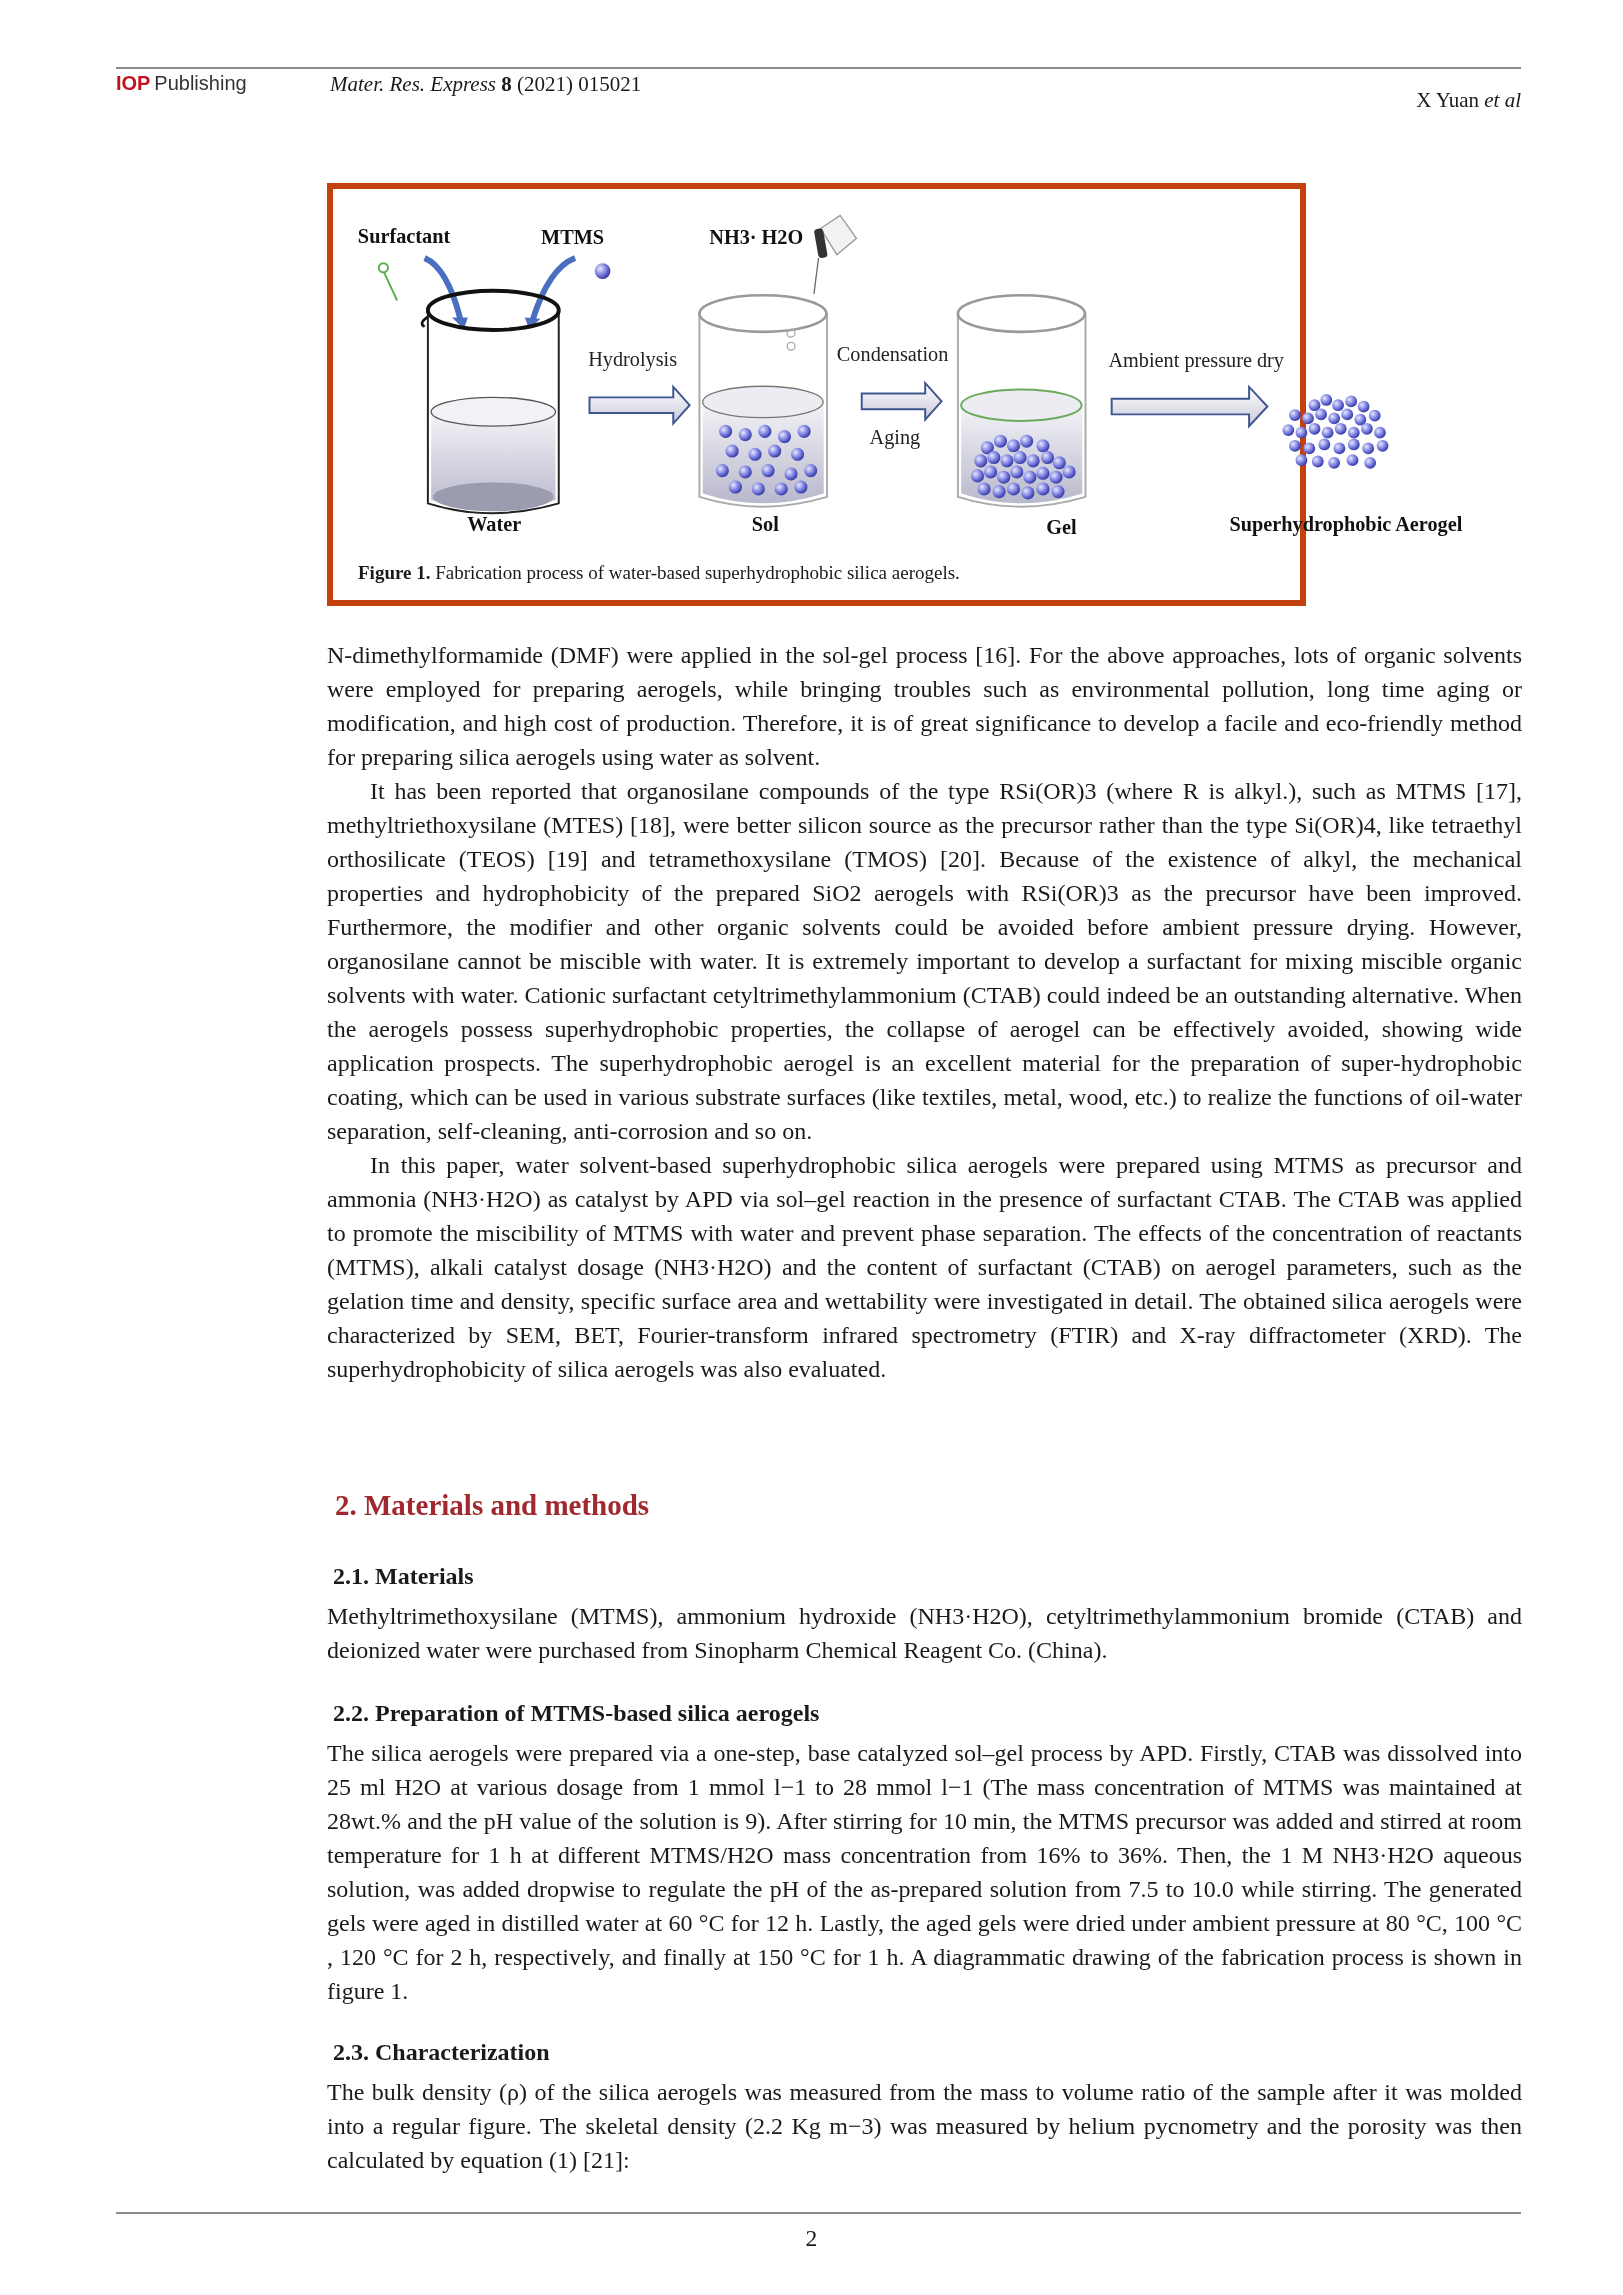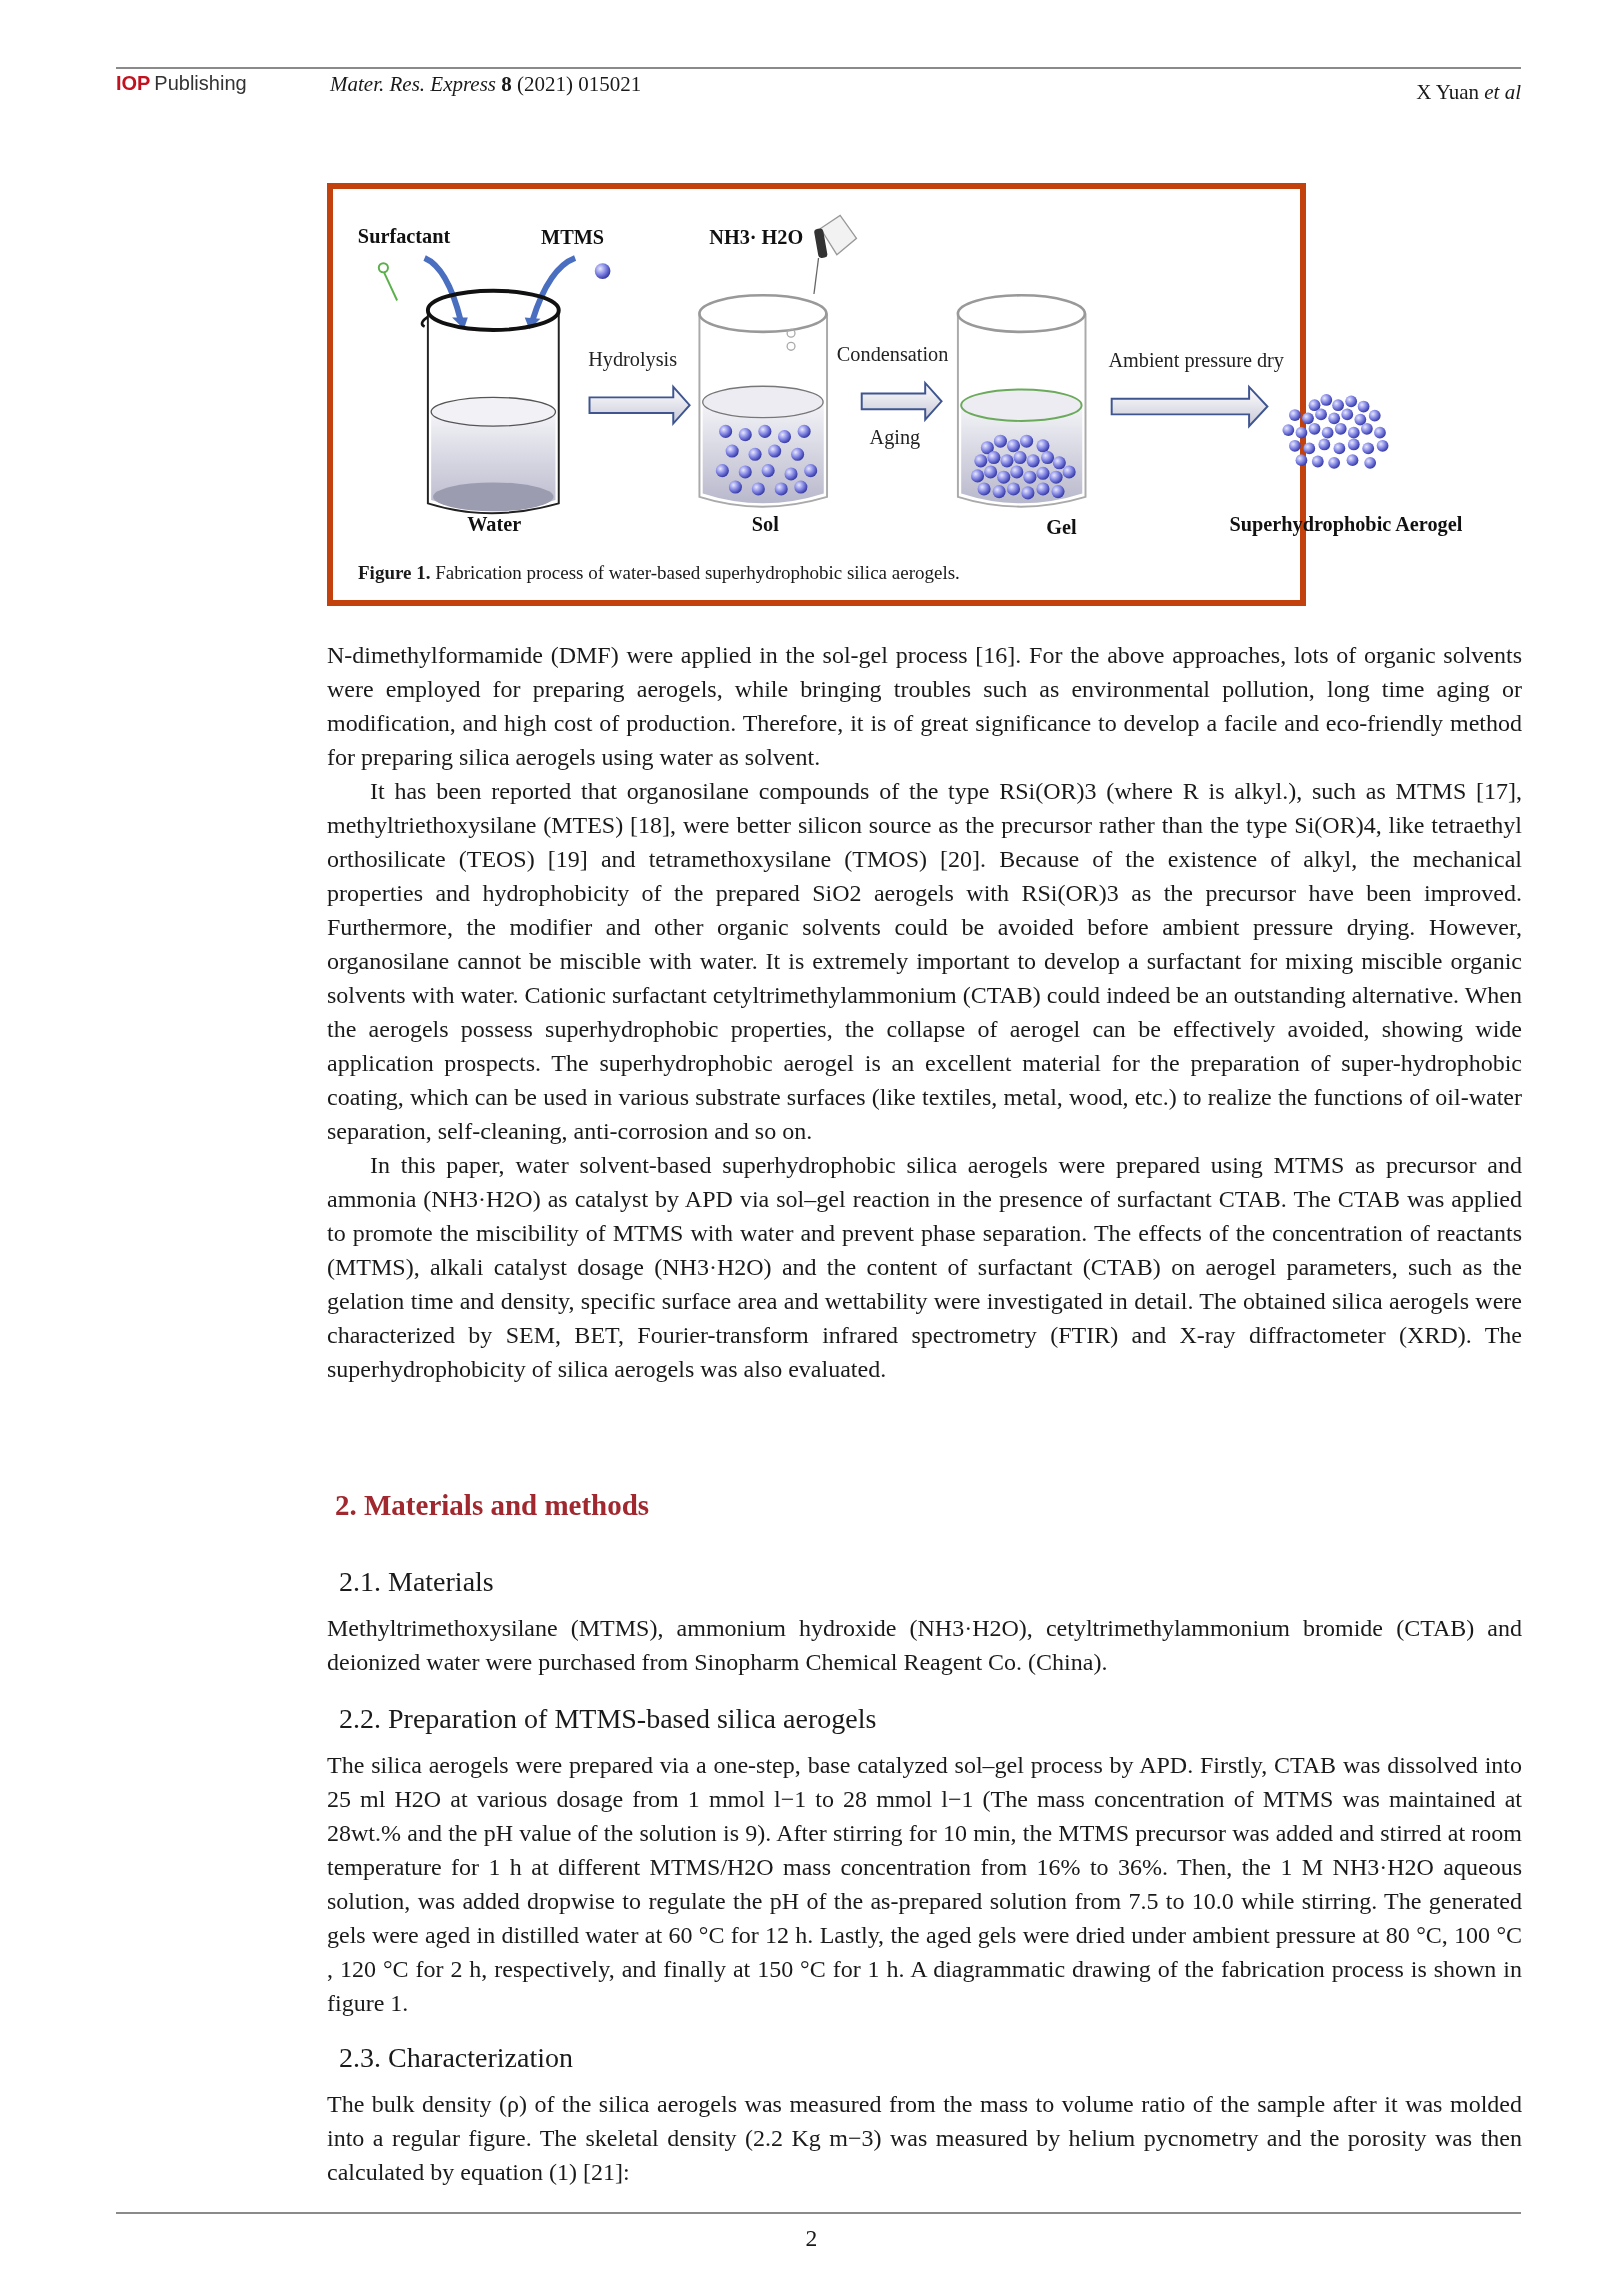--- a/index.html
+++ b/index.html
@@ -3,30 +3,30 @@
 <meta charset="utf-8">
 <style>
   html,body{margin:0;padding:0;background:#fff;}
   body{width:1623px;height:2295px;position:relative;overflow:hidden;font-family:"Liberation Serif","DejaVu Serif",serif;color:#1a1a1a;}
   .hdr-rule{position:absolute;left:116px;top:67px;width:1405px;height:2px;background:#8a8a8a;}
   .hdr{position:absolute;top:72px;left:116px;width:1405px;height:33px;font-size:21px;}
   .hdr .pub{position:absolute;left:0;top:0;font-family:"Liberation Sans","DejaVu Sans",sans-serif;color:#333;font-size:20px;}
   .hdr .pub b{color:#c1121f;font-weight:bold;margin-right:3.9px;}
   .hdr .journal{position:absolute;left:214px;top:0;}
   .hdr .journal i{font-style:italic;}
-  .hdr .author{position:absolute;right:0;top:8px;}
+  .hdr .author{position:absolute;right:0;top:16px;}
   .fig{position:absolute;left:327px;top:183px;width:979px;height:423px;border:6px solid #c2410c;box-sizing:border-box;}
   .fig svg{position:absolute;left:0;top:0;}
   .fig-caption{position:absolute;left:25px;top:373px;font-size:19px;}
   .fig-caption b{font-weight:bold;text-align:center;}
   .body{position:absolute;left:327px;width:1195px;font-size:24px;line-height:34px;text-align:justify;}
   .body p{margin:0;}
   .indent{text-indent:43px;}
   h2{position:absolute;left:327px;margin:8px;font-size:29px;color:#a0282e;font-weight:bold;}
-  h3{margin:12px;font-size:28px;font-weight:normal;line-height:34px;}
+  h3{margin:6px;font-size:24px;font-weight:bold;line-height:34px;}
   .sec{position:absolute;left:327px;width:1195px;}
   .ftr-rule{position:absolute;left:116px;top:2212px;width:1405px;height:2px;background:#8a8a8a;}
   .pageno{position:absolute;left:0;width:1623px;top:2225px;text-align:center;font-size:23.6px;}
   .lbl{font-family:"Liberation Serif","DejaVu Serif",serif;font-size:31px;fill:#222;}
   .lblb{font-family:"Liberation Serif","DejaVu Serif",serif;font-size:31px;font-weight:bold;fill:#111;}
 </style>
 </head>
 <body>
 
 <div class="hdr-rule"></div>

